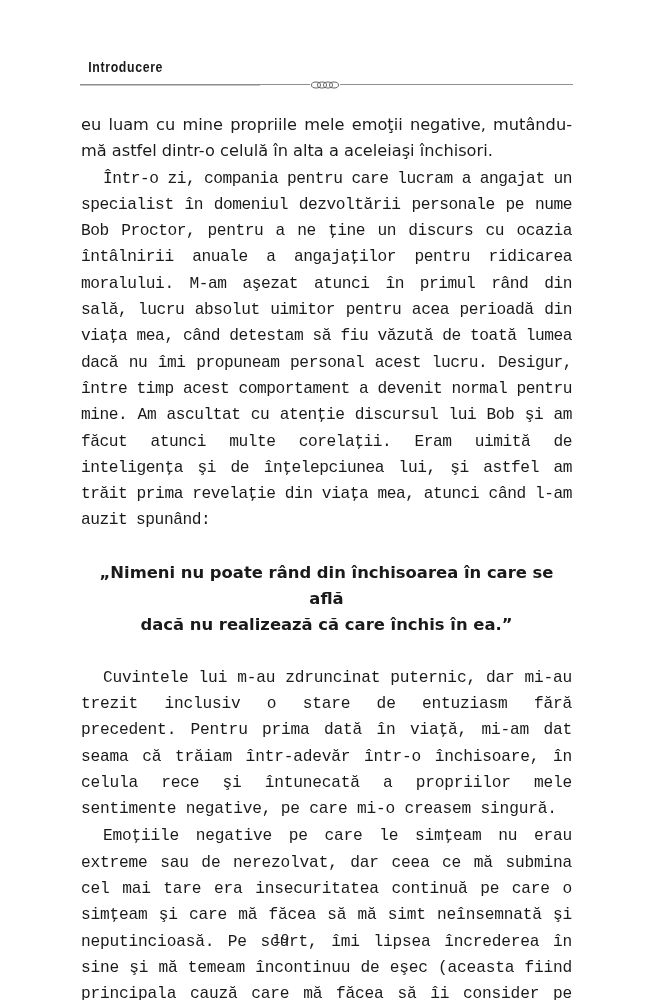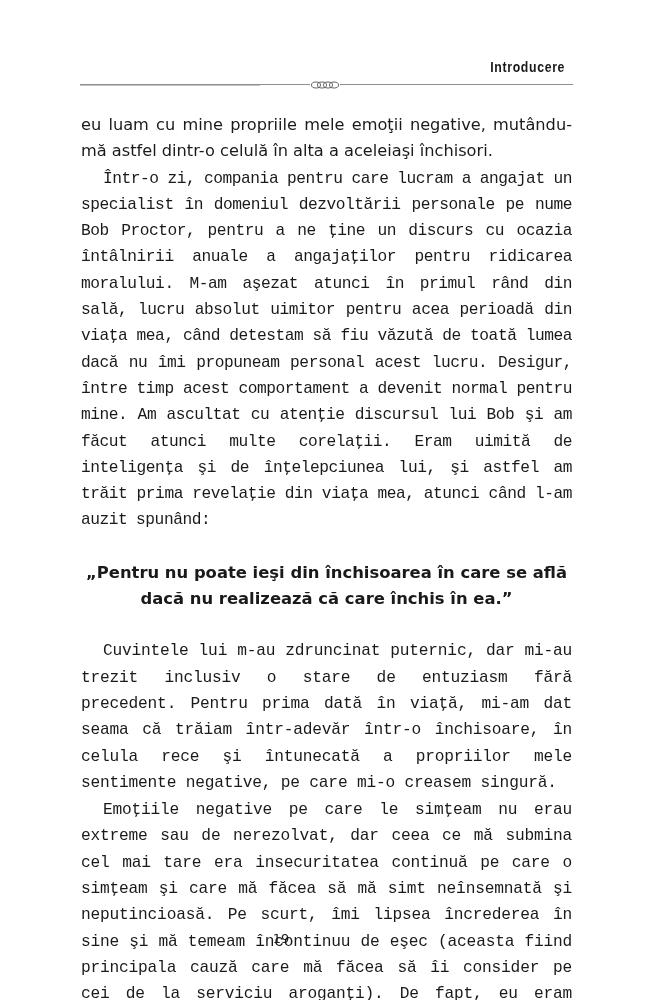--- a/index.html
+++ b/index.html
@@ -12,21 +12,21 @@
       height: 1000px;
       position: relative;
       overflow: hidden;
       color: #1a1a1a;
     }
     .running-head {
       position: absolute;
       left: 80px;
       top: 58px;
       width: 493px;
-      text-align: right;
+      text-align: left;
     }
     .running-head-title {
       font-family: "Liberation Sans", sans-serif;
       font-weight: bold;
       font-size: 15px;
       letter-spacing: 0.8px;
       transform: scaleX(0.82);
       display: inline-block;
       color: #1a1a1a;
     }
@@ -119,21 +119,21 @@
         <ellipse cx="24" cy="5" rx="4.5" ry="3"></ellipse>
       </g>
     </svg>
   </div>
 
   <div class="body-text">
     <p class="no-indent">eu luam cu mine propriile mele emoţii negative, mutându-mă astfel dintr-o celulă în alta a aceleiaşi închisori.</p>
     <p class="tight">Într-o zi, compania pentru care lucram a angajat un specialist în domeniul dezvoltării personale pe nume Bob Proctor, pentru a ne ţine un discurs cu ocazia întâlnirii anuale a angajaţilor pentru ridicarea moralului. M-am aşezat atunci în primul rând din sală, lucru absolut uimitor pentru acea perioadă din viaţa mea, când detestam să fiu văzută de toată lumea dacă nu îmi propuneam personal acest lucru. Desigur, între timp acest comportament a devenit normal pentru mine. Am ascultat cu atenţie discursul lui Bob şi am făcut atunci multe corelaţii. Eram uimită de inteligenţa şi de înţelepciunea lui, şi astfel am trăit prima revelaţie din viaţa mea, atunci când l-am auzit spunând:</p>
 
     <p class="quote">
-      <span>„Pentru nu poate ieşi din închisoarea în care se află</span>
+      <span>„Nimeni nu poate rând din închisoarea în care se află</span>
       <span>dacă nu realizează că care închis în ea.”</span>
     </p>
 
     <p class="medium">Cuvintele lui m-au zdruncinat puternic, dar mi-au trezit inclusiv o stare de entuziasm fără precedent. Pentru prima dată în viaţă, mi-am dat seama că trăiam într-adevăr într-o închisoare, în celula rece şi întunecată a propriilor mele sentimente negative, pe care mi-o creasem singură.</p>
     <p class="medium">Emoţiile negative pe care le simţeam nu erau extreme sau de nerezolvat, dar ceea ce mă submina cel mai tare era insecu­ritatea continuă pe care o simţeam şi care mă făcea să mă simt neînsemnată şi neputincioasă. Pe scurt, îmi lipsea încrederea în sine şi mă temeam încontinuu de eşec (aceasta fiind prin­cipala cauză care mă făcea să îi consider pe cei de la serviciu aroganţi). De fapt, eu eram aceea care se simţea nesigură. Ce-i drept, aveam o slujbă bună, dar nu făcusem decât să urmez o oportunitate care îmi apăruse în faţă, aşa că nu mă simţeam deloc responsabilă pentru succesul meu, şi nici prin cap nu-mi trecea că aş putea visa la ceva mai presus decât situaţia mea</p>
   </div>
 
   <div class="page-number">19</div>
 
 </div>

